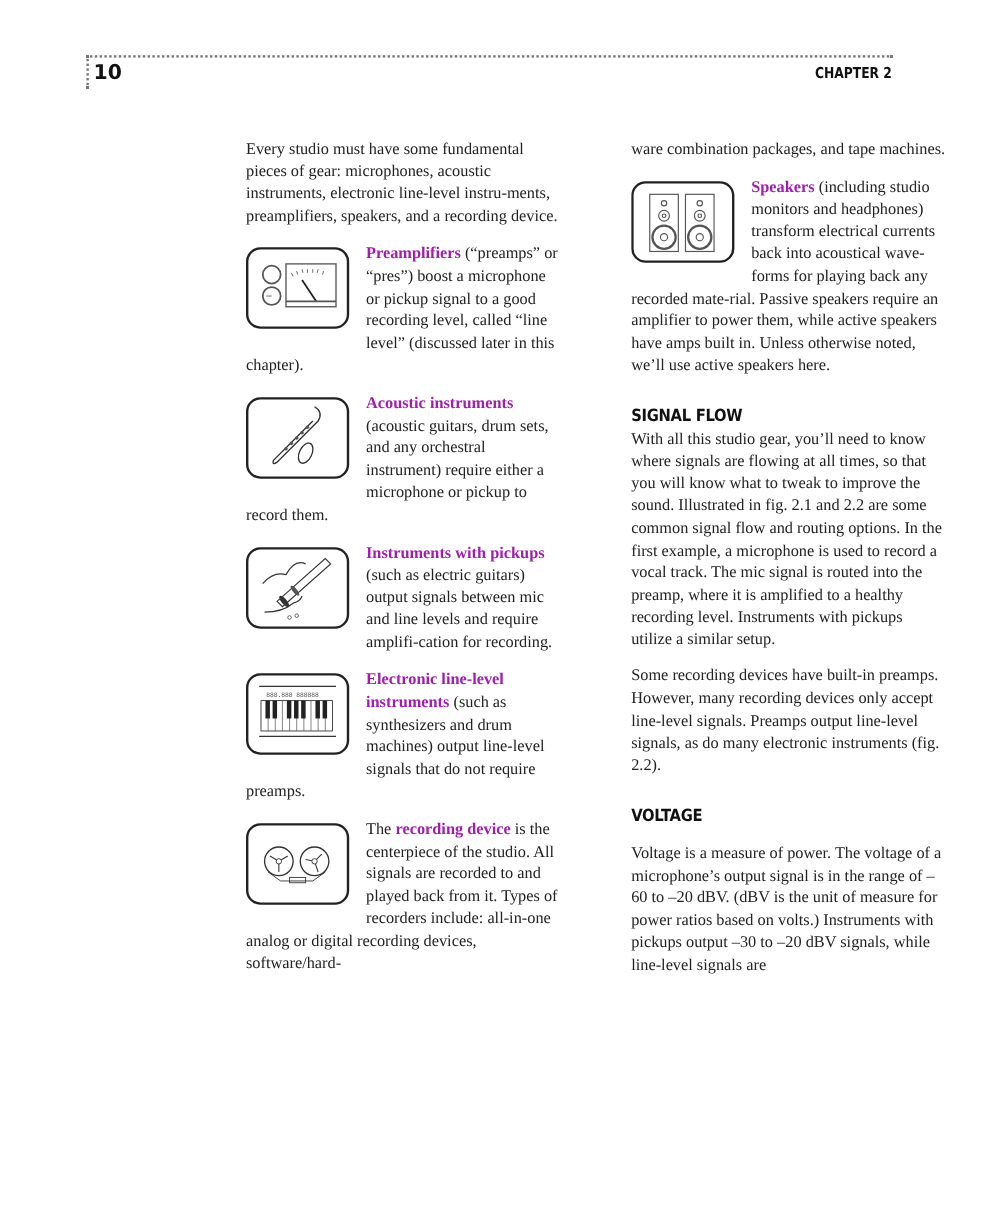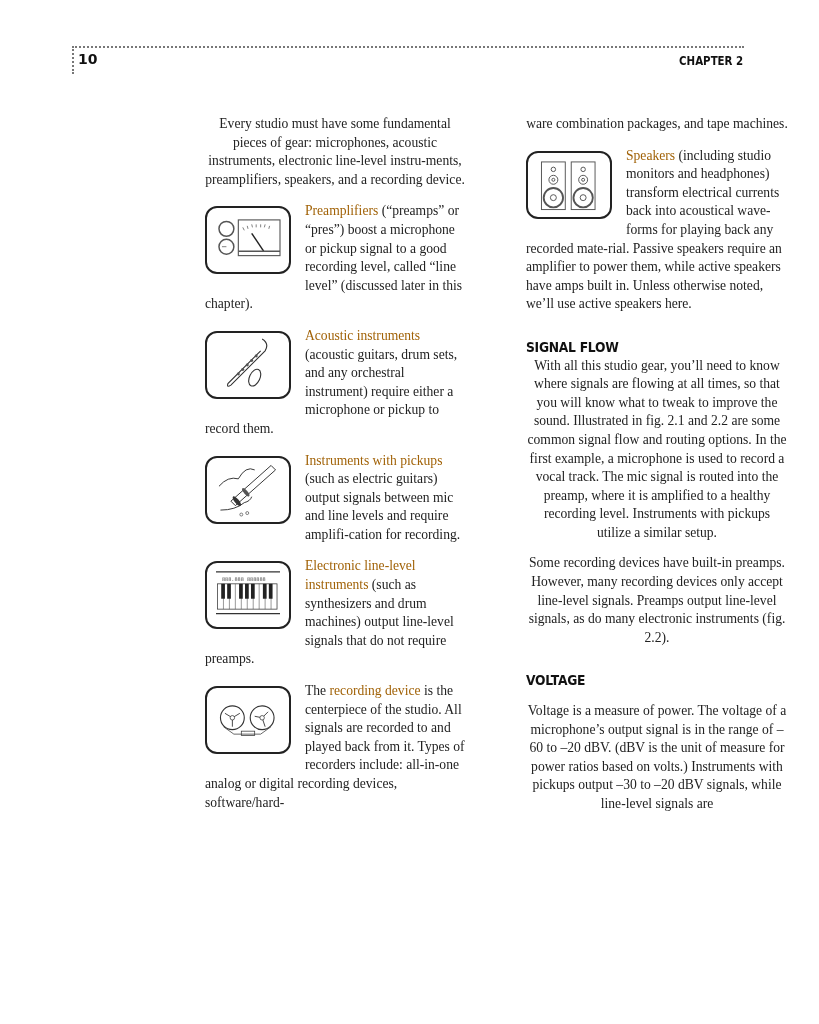--- a/index.html
+++ b/index.html
@@ -1,32 +1,32 @@
 <!DOCTYPE html>
 <html><head>
 <meta charset="utf-8">
 <style>
   html, body { margin:0; padding:0; background:#ffffff; }
   body { width:819px; height:1024px; position:relative; overflow:hidden;
          font-family:"Liberation Serif","DejaVu Serif",serif; color:#222; }
   .hdr-line { position:absolute; left:72px; top:46px; width:672px; border-top:2px dotted #777; }
   .hdr-vline { position:absolute; left:72px; top:46px; height:28px; border-left:2px dotted #777; }
   .page-num { position:absolute; left:78px; top:51px; font-family:"DejaVu Sans",sans-serif;
-              font-weight:bold; font-size:14px; color:#111; }
+              font-weight:bold; font-size:17px; color:#111; }
   .chapter { position:absolute; right:76px; top:53px; font-family:"DejaVu Sans",sans-serif;
              font-weight:bold; font-size:12.5px; color:#111; transform:scaleX(0.82); transform-origin:right; }
   .col { position:absolute; font-size:13.6px; line-height:18.6px; }
-  .col p { margin:0;text-align:center; }
+  .col p { margin:0; }
   .left { left:205px; top:115px; width:260px; }
   .right { left:486px; top:115px; width:262px;margin-left:40px; }
   .entry { overflow:hidden; margin-top:13px; }
   .icon { float:left; width:86px; height:68px; margin:4px 14px 4px 0; box-sizing:border-box;
           border:2.5px solid #222; border-radius:12px; background:#fff;text-align:center; }
   .icon svg { width:100%; height:100%; display:block; }
-  b { font-weight:normal; color:#a16207; }
+  b { font-weight:bold; color:#a21caf; }
   h2 { font-family:"DejaVu Sans",sans-serif; font-size:14px; font-weight:bold; margin:0;
        letter-spacing:-0.3px; transform:scaleX(0.88); transform-origin:left; color:#111; }
   .gap { height:12px; }
   .gap2 { height:24px; }
 </style>
 </head>
 <body>
 
 <div class="hdr-line"></div>
 <div class="hdr-vline"></div>

